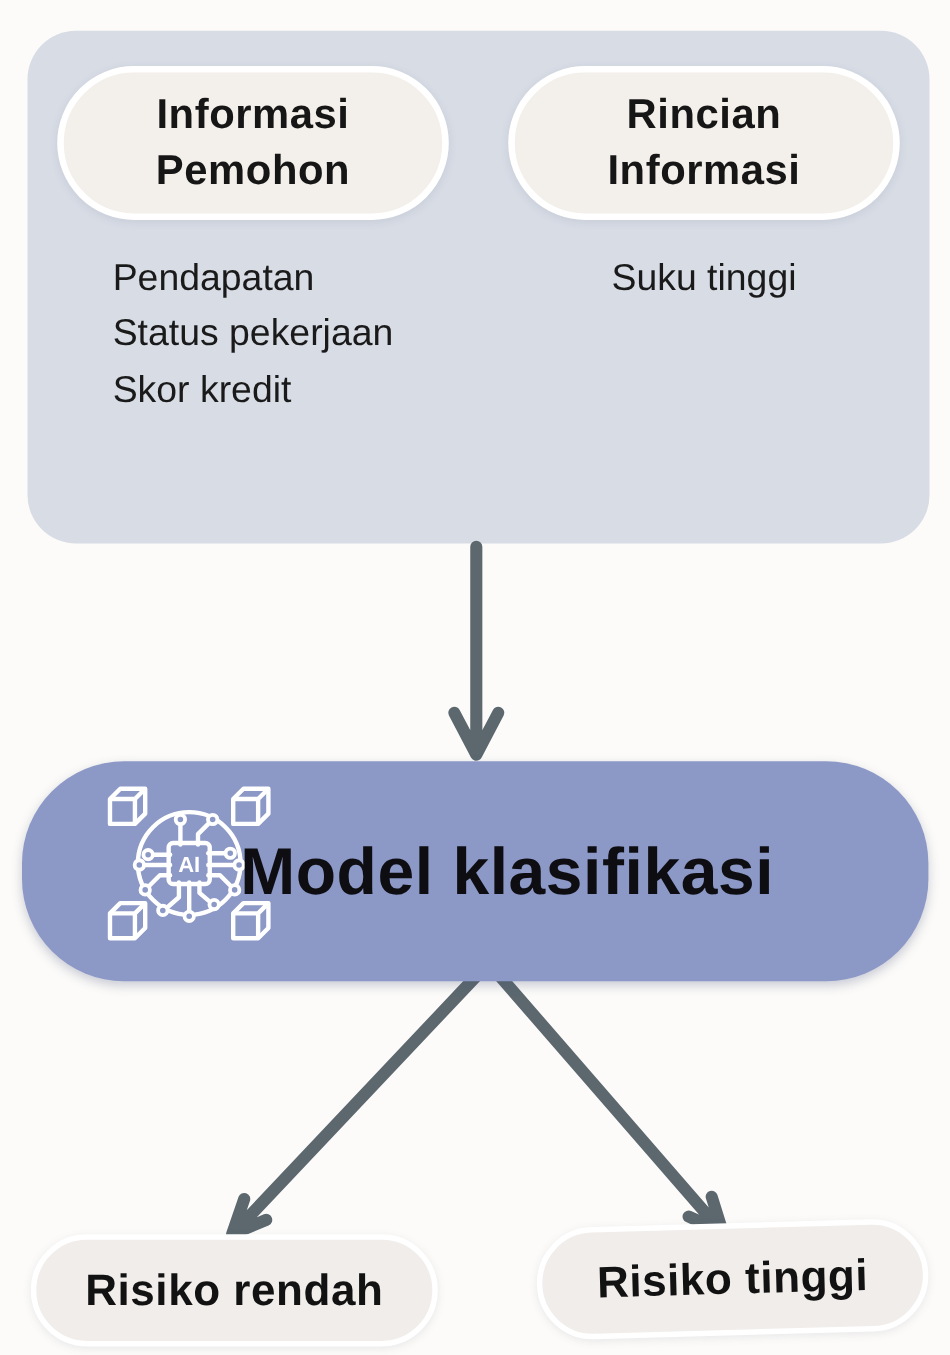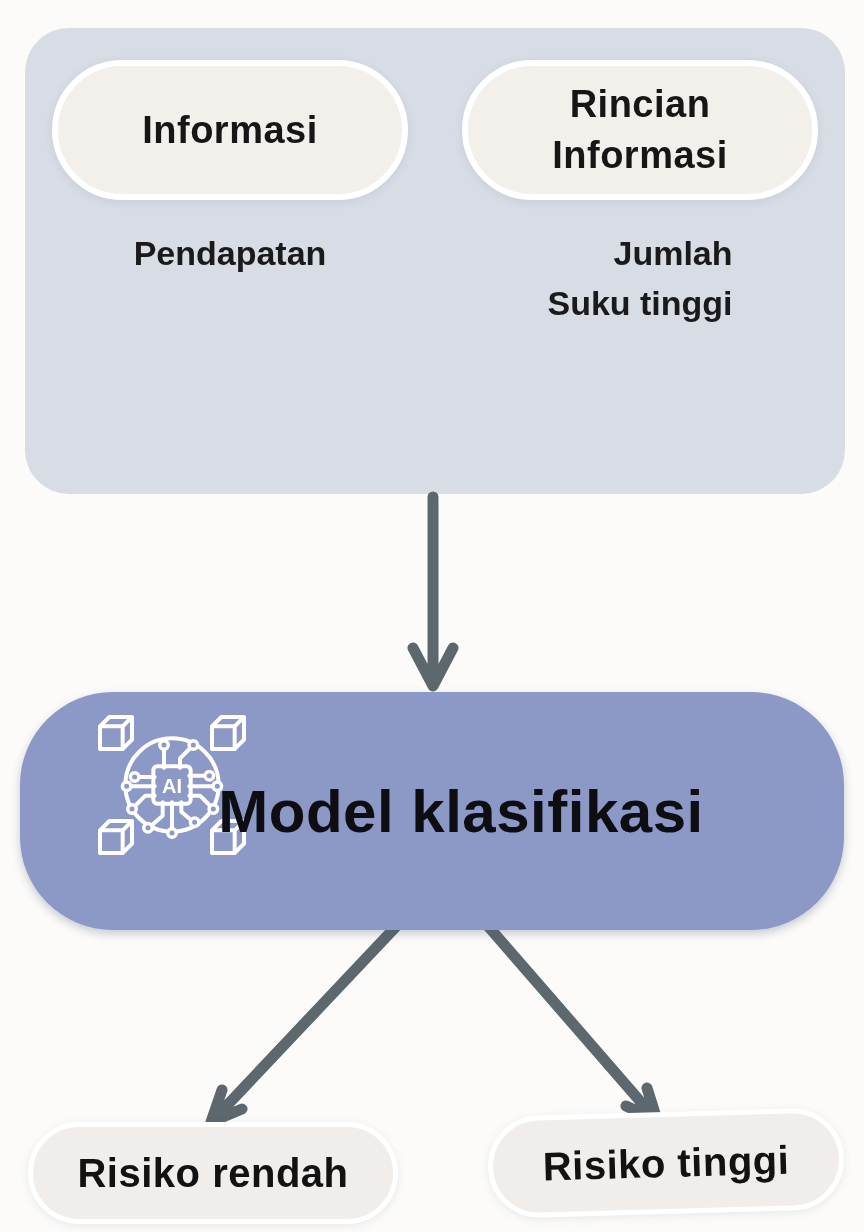--- a/index.html
+++ b/index.html
@@ -35,30 +35,29 @@
     box-shadow:0 2px 8px rgba(90,100,120,0.12);
     display:flex;flex-direction:column;justify-content:center;align-items:center;
     text-align:center;
     font-size:38px;font-weight:700;color:#161616;
     line-height:1.34;
     letter-spacing:0.5px;
   }
   .group-items{
     margin-top:28px;
     list-style:none;padding:0;
-    text-align:right;
+    text-align:left;
     font-size:34px;color:#1a1a1a;
     line-height:1.48;
-    font-weight:bold;
   }
 
   
   .model-node{
     position:absolute;left:20px;top:692px;
-    width:824px;height:238px;
+    width:824px;height:200px;
     background:#8c98c6;
     border-radius:93px;
     box-shadow:0 4px 10px rgba(70,80,120,0.28);
   }
   .model-icon{
     position:absolute;left:72px;top:13px;
     width:160px;height:160px;
   }
   .model-label{
     position:absolute;inset:0;
@@ -108,33 +107,35 @@
 </head>
 <body>
 
 <div class="canvas">
 
   <div class="inputs-panel">
 
     <div class="input-group">
       <div class="group-header">
         <span>Informasi</span>
+        <span>Pemohon</span>
       </div>
       <ul class="group-items">
         <li>Pendapatan</li>
+        <li>Status pekerjaan</li>
+        <li>Skor kredit</li>
       </ul>
     </div>
 
     <div class="input-group">
       <div class="group-header">
         <span>Rincian</span>
         <span>Informasi</span>
       </div>
       <ul class="group-items">
-        <li>Jumlah</li>
         <li>Suku tinggi</li>
       </ul>
     </div>
 
   </div>
 
   <svg class="flow-arrows" width="864" height="1232" viewBox="0 0 864 1232">
     <path d="M433 497 L433 676 M413 648 L433 686 L453 648"></path>
     <path d="M440 880 L216 1117 M242 1109 L211 1122 L222 1090"></path>
     <path d="M448 880 L653 1116 M647 1088 L657 1120 L626 1106"></path>

